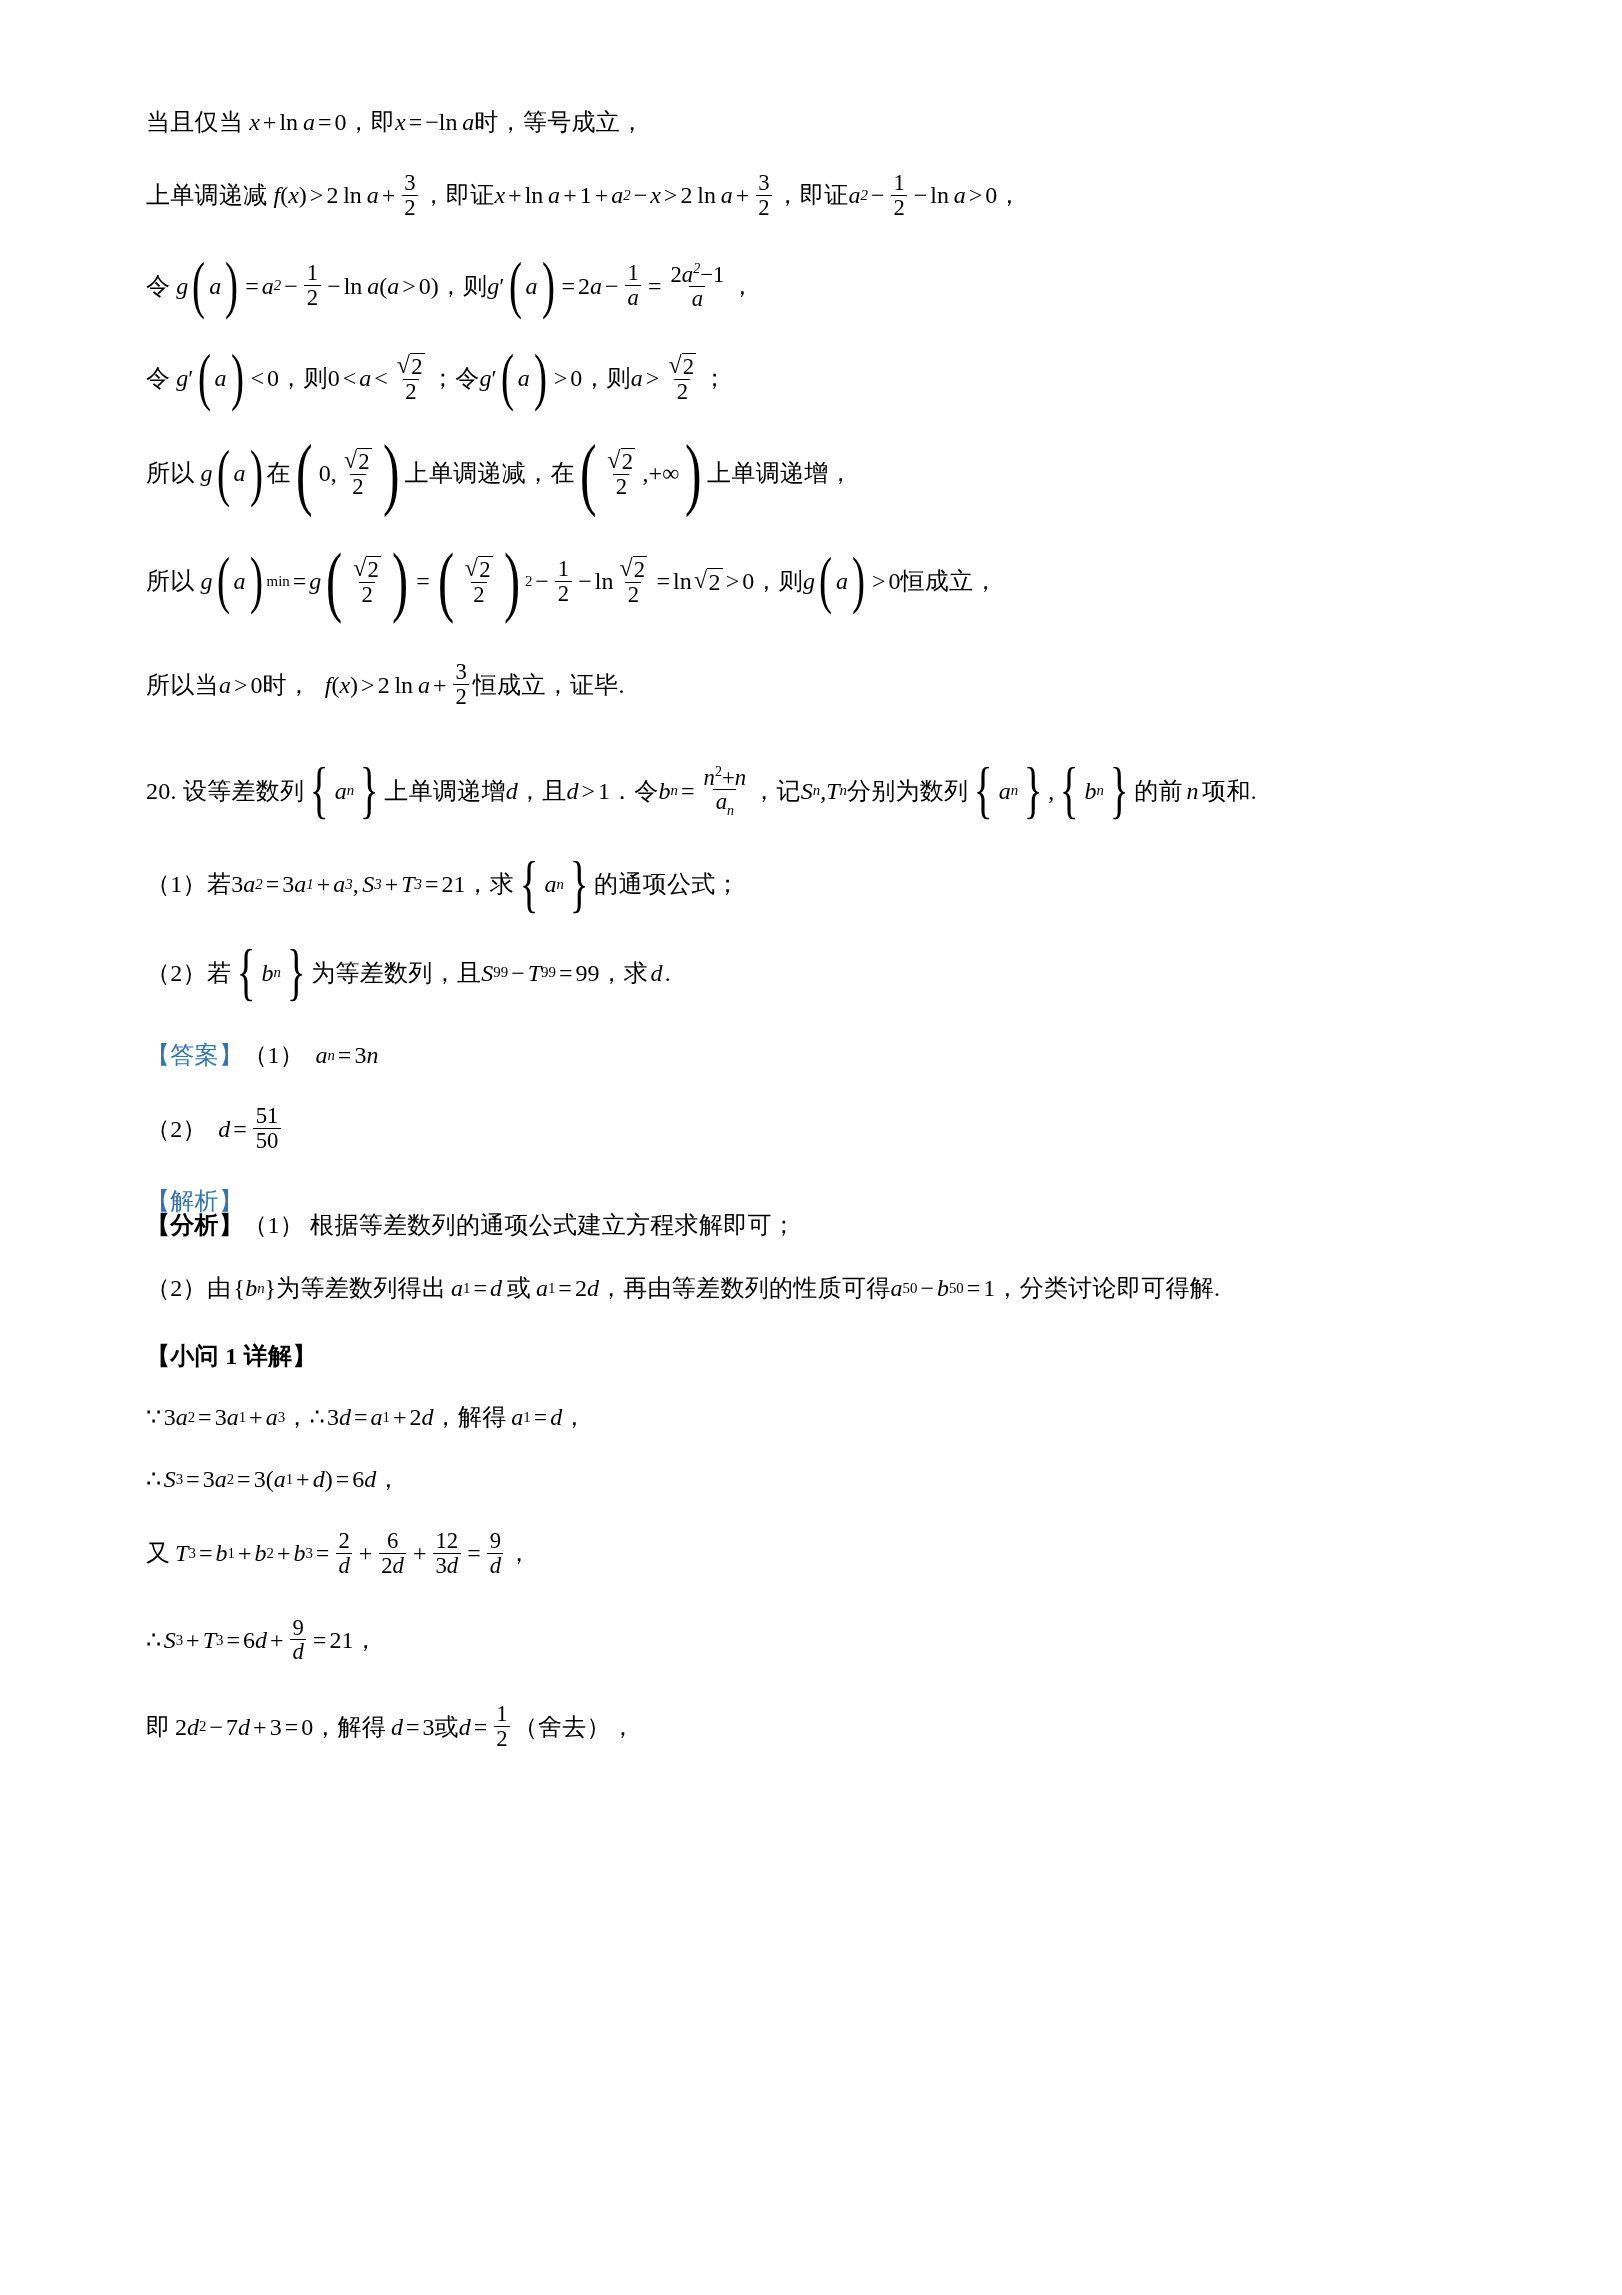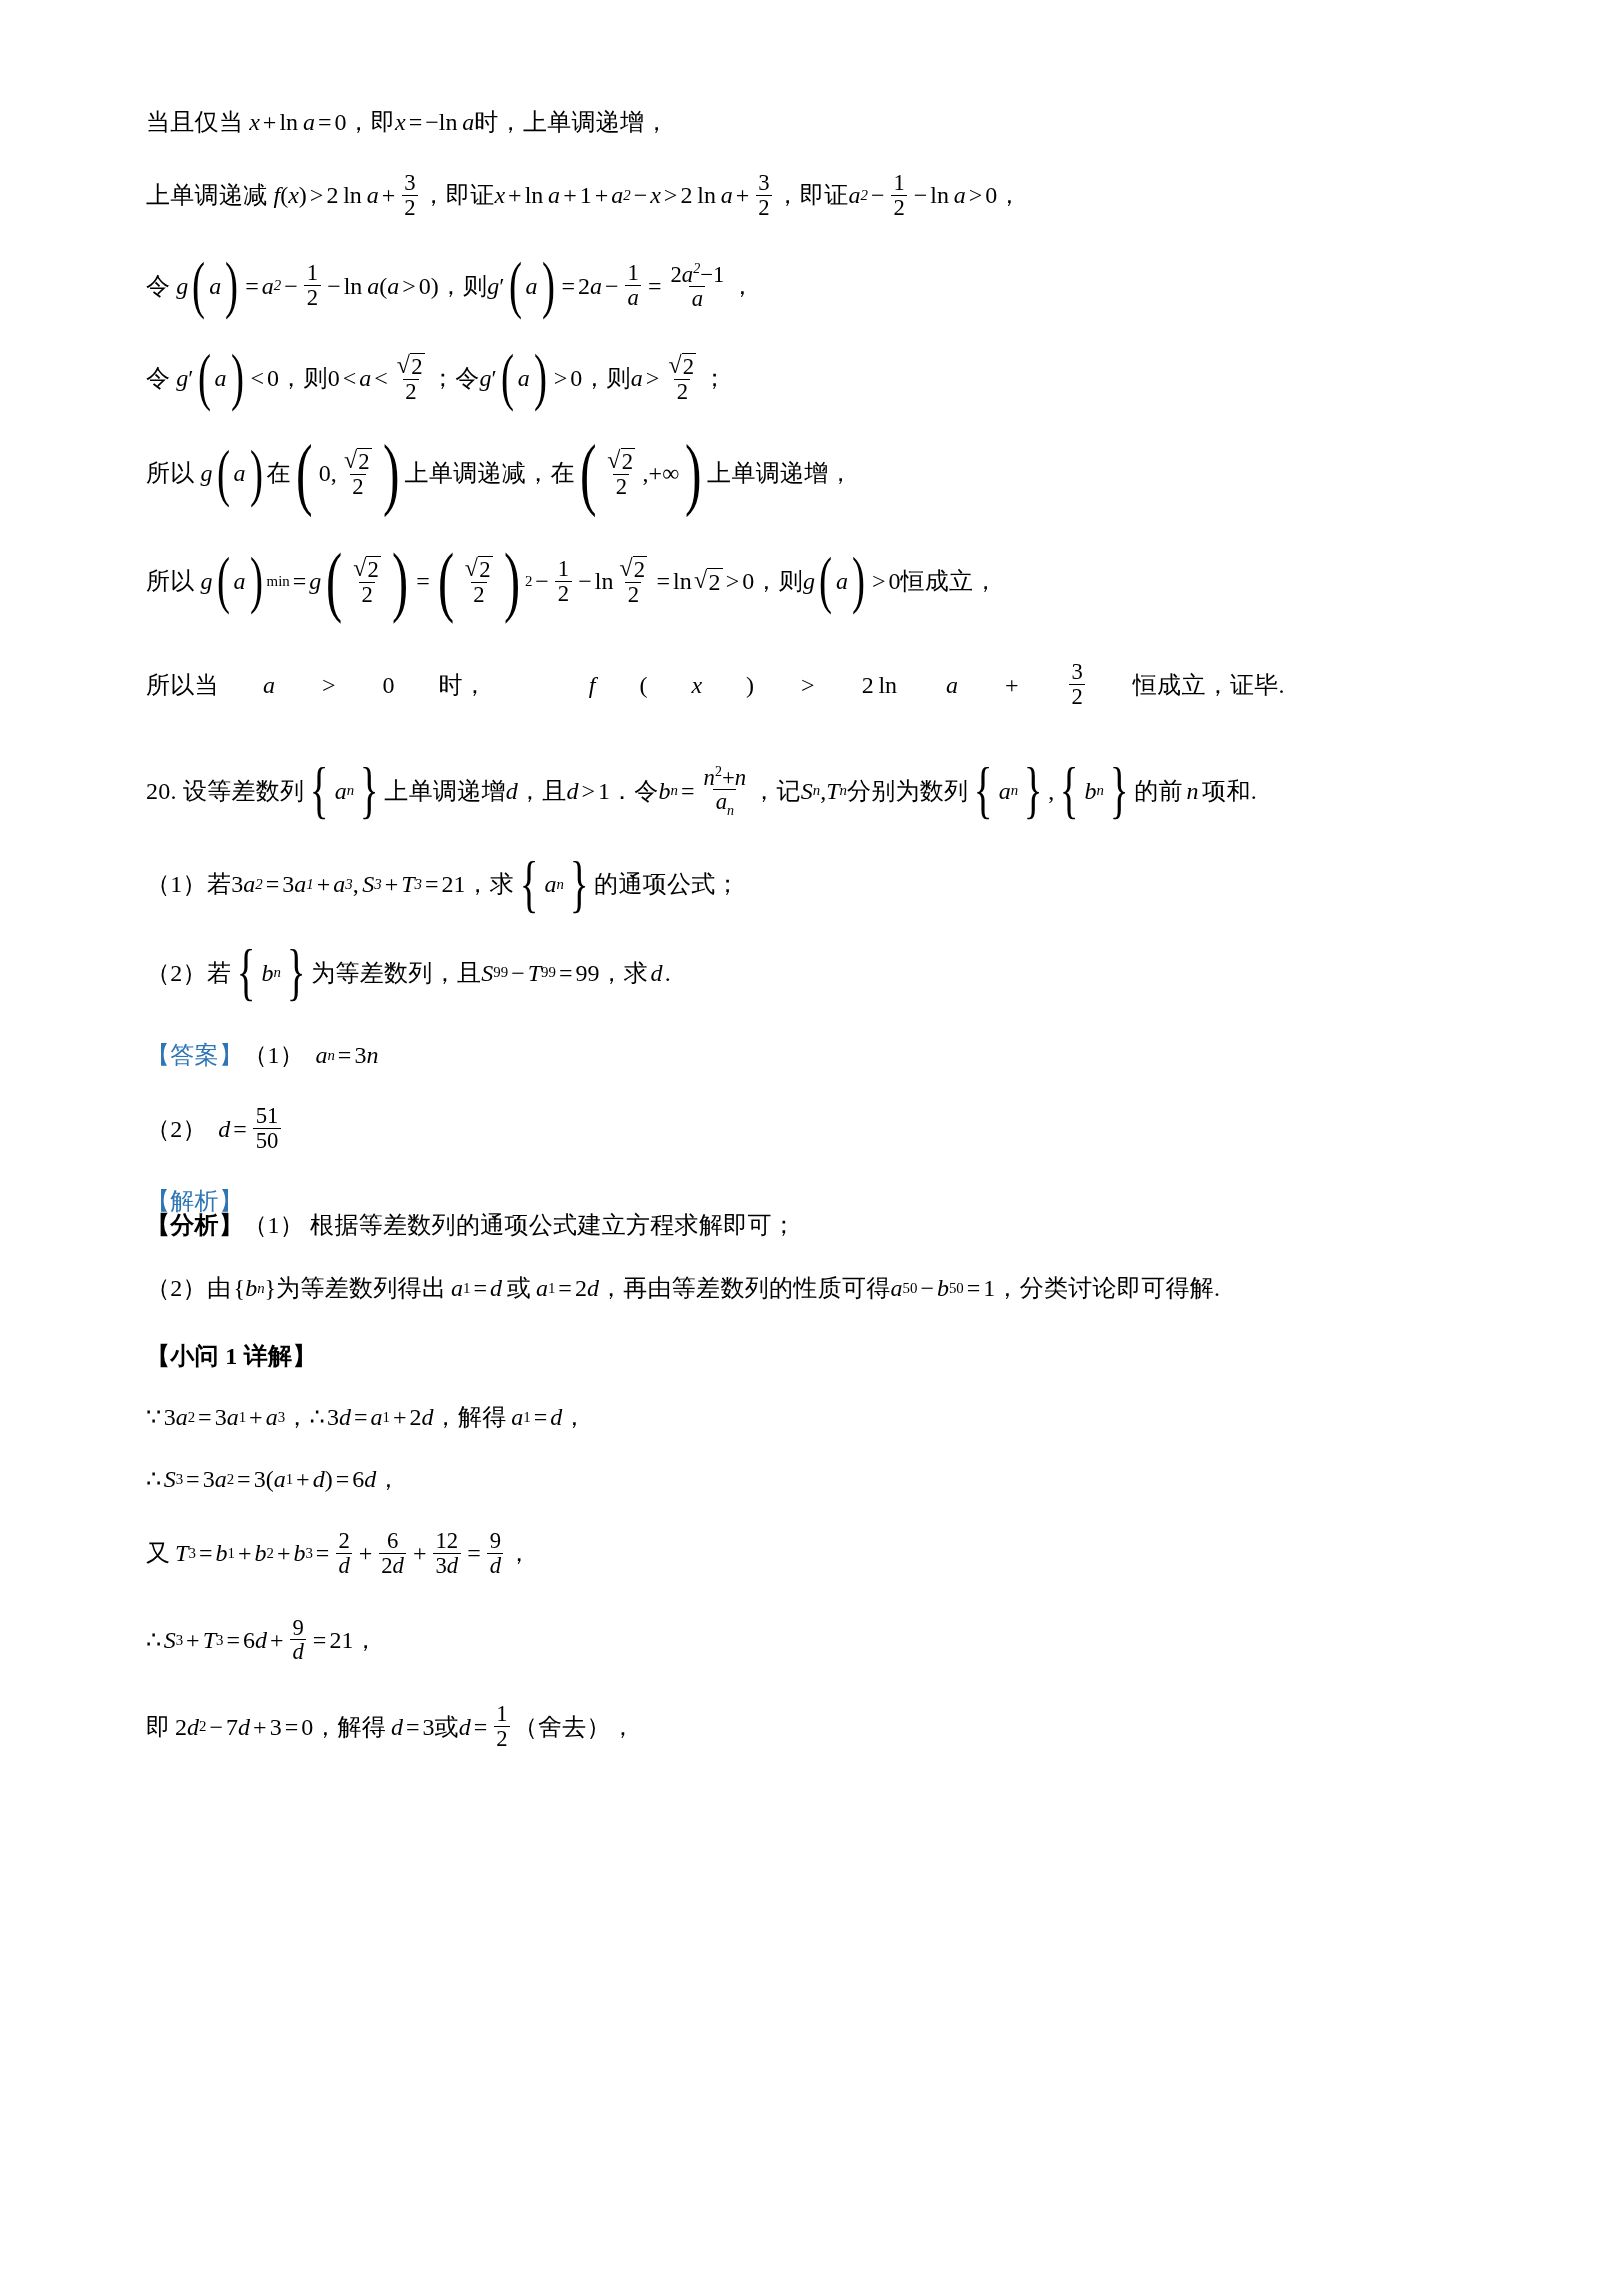--- a/index.html
+++ b/index.html
@@ -91,21 +91,21 @@
       <span>ln</span>
       <span class="it"> a</span>
       <span class="op">=</span>
       <span>0</span>
     <span class="txt-cjk">，即</span>
     <span class="it">x</span>
       <span class="op">=</span>
       <span>−</span>
       <span>ln</span>
       <span class="it"> a</span>
-    <span class="txt-cjk">时，上单调递增，</span>
+    <span class="txt-cjk">时，等号成立，</span>
   </div>
 
   <div class="line row" style="margin-bottom:41px;">
     <span class="txt-cjk">上单调递减</span>
     <span class="op"></span>
     <span class="it">f</span>
       <span>(</span>
       <span class="it">x</span>
       <span>)</span>
       <span class="op">&gt;</span>
@@ -364,21 +364,21 @@
       </span>
       <span class="it">a</span>
       <span class="paren-big">
         <span class="pb">)</span>
       </span>
       <span class="op">&gt;</span>
       <span>0</span>
     <span class="txt-cjk">恒成立，</span>
   </div>
 
-  <div class="line row" style="margin-bottom:55px;gap:44px;">
+  <div class="line row" style="margin-bottom:55px;">
     <span class="txt-cjk">所以当</span>
     <span class="it">a</span>
       <span class="op">&gt;</span>
       <span>0</span>
     <span class="txt-cjk">时，</span>
     <span class="op" style="padding-left:10.7px;"></span>
     <span class="it">f</span>
       <span>(</span>
       <span class="it">x</span>
       <span>)</span>

